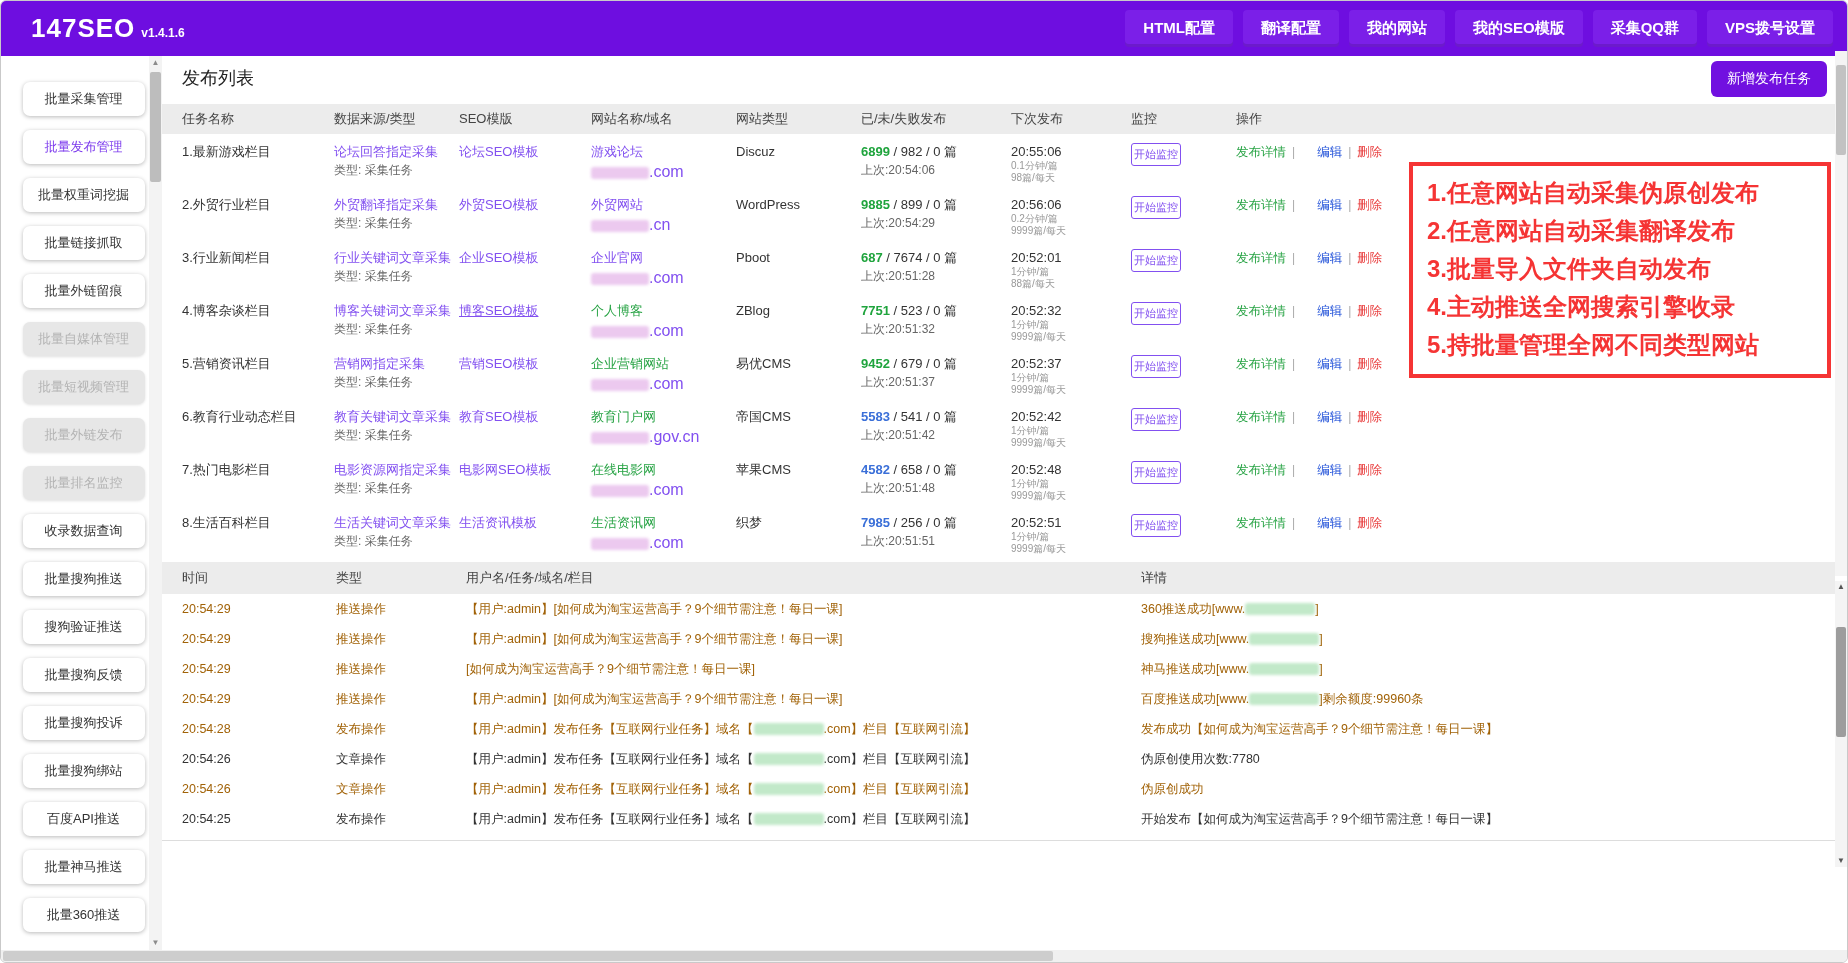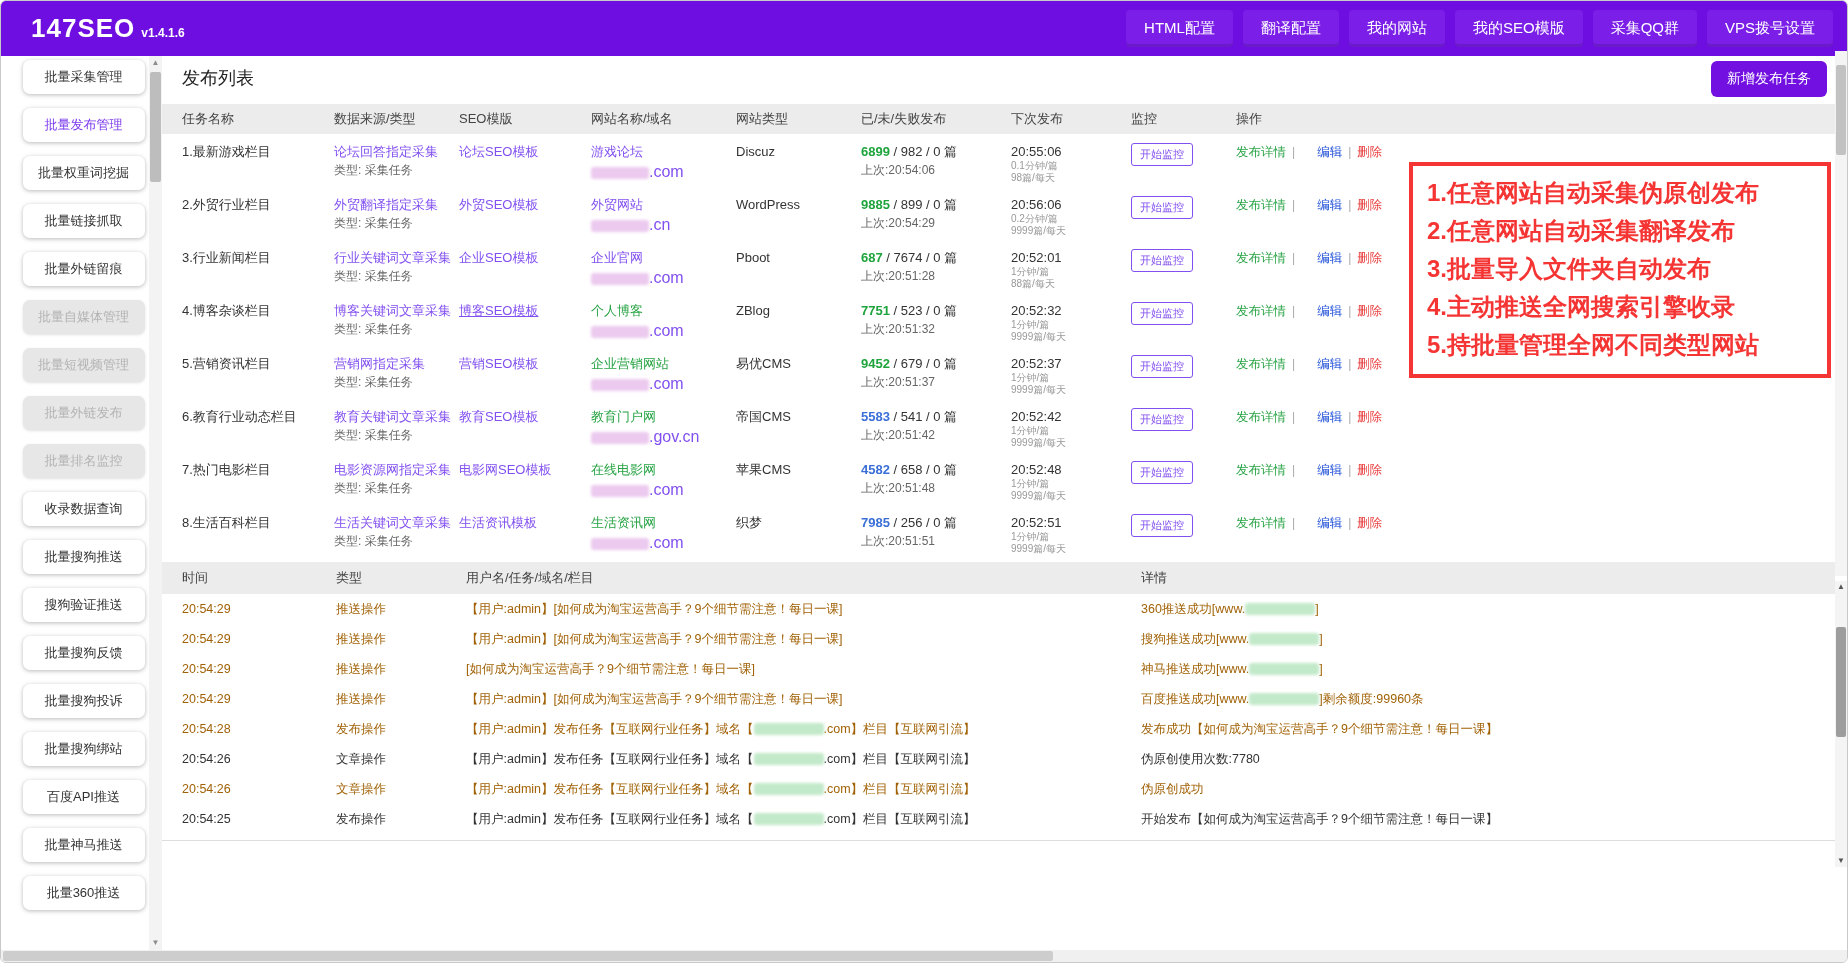--- a/index.html
+++ b/index.html
@@ -6,25 +6,25 @@
   html,body { background:#fff; }
   body { font-family:"Liberation Sans","DejaVu Sans",sans-serif; color:#333; }
   #app { position:relative; width:1848px; height:963px; overflow:hidden; background:#fff; border:1px solid #c9c9c9; border-radius:6px; }
 
   
   .topbar { position:absolute; top:0; left:0; right:0; height:55px; background:#6e0ee0; display:flex; align-items:center; justify-content:space-between; padding:0 14px 0 30px; }
   .logo-wrap { display:flex; align-items:baseline; gap:6px; color:#fff; }
   .logo { font-size:26px; font-weight:bold; letter-spacing:1px; }
   .version { font-size:12px; font-weight:bold; }
   .topmenu { display:flex; gap:10px; }
-  .topmenu-item { color:#fff; font-size:15px; font-weight:normal; background:#7b1fe8; padding:9px 18px; border-radius:4px; box-shadow: inset 0 -3px 0 rgba(0,0,0,.12); cursor:pointer; white-space:nowrap; }
+  .topmenu-item { color:#fff; font-size:15px; font-weight:bold; background:#7b1fe8; padding:9px 18px; border-radius:4px; box-shadow: inset 0 -3px 0 rgba(0,0,0,.12); cursor:pointer; white-space:nowrap; }
 
   
   .sidebar { position:absolute; top:55px; left:0; width:165px; bottom:12px; background:#fff; overflow:hidden; }
-  .side-list { padding-top:4px; }
+  .side-list { padding-top:26px; }
   .side-btn { width:122px; margin:0 auto 14px auto; height:34px; display:flex; align-items:center; justify-content:center; background:#fff; border-radius:7px; box-shadow:0 1px 4px rgba(0,0,0,.28); font-size:13px; color:#333; cursor:pointer; white-space:nowrap; }
   .side-btn.active { color:#7c3aed; }
   .side-btn.disabled { background:#e7e7e7; color:#b3b3b3; box-shadow:0 1px 3px rgba(0,0,0,.12); }
   .side-scroll { position:absolute; top:55px; left:148px; width:13px; bottom:12px; background:#f3f3f3; }
   .side-scroll .arrow { position:absolute; left:0; width:13px; height:14px; color:#8b8b8b; font-size:8px; text-align:center; line-height:14px; }
   .side-scroll .arrow.up { top:0; }
   .side-scroll .arrow.down { bottom:0; }
   .side-scroll .thumb { position:absolute; top:16px; left:1px; width:11px; height:110px; background:#bdbdbd; border-radius:2px; }
 
   
@@ -48,21 +48,21 @@
   .site-green { color:#27a344; }
   .domain { display:block; margin-top:3px; color:#8250f0; font-size:16px; }
   .chip { display:inline-block; height:12px; border-radius:3px; filter:blur(1.6px); vertical-align:-2px; }
   .chip.pink { background:#ecc9ef; width:58px; }
   .chip.green { background:#c2e9c9; width:70px; }
   .cnt-green { color:#1fa43d; font-weight:bold; }
   .cnt-blue { color:#3a6fd8; font-weight:bold; }
   .pub-rest { color:#333; }
   .next-time { display:block; color:#333; }
   .tiny { display:block; font-size:10px; color:#999; line-height:12px; }
-  .mon-btn { border:1px solid #8250f0; color:#8250f0; background:#fff; font-size:11px; padding:3px 8px; border-radius:3px; cursor:pointer; font-family:inherit; }
+  .mon-btn { border:1px solid #8250f0; color:#8250f0; background:#fff; font-size:11px; padding:3px 2px; border-radius:3px; cursor:pointer; font-family:inherit; }
   .op { font-size:12.5px; text-decoration:none; cursor:pointer; }
   .op.green { color:#27a344; } .op.purple { color:#1d4ed8;margin-left:16px; } .op.red { color:#e94040; }
   .sep { color:#aaa; margin:0 6px; font-size:12px; }
 
   
   .promo { position:absolute; left:1247px; top:106px; width:422px; border:4px solid #f53434; background:#fff; padding:8px 14px 10px 14px; z-index:5; }
   .promo-line { color:#f53434; font-size:24px; font-weight:bold; line-height:38px; white-space:nowrap; }
 
   
   .lgrid { display:grid; grid-template-columns:170px 130px 675px 1fr; }

